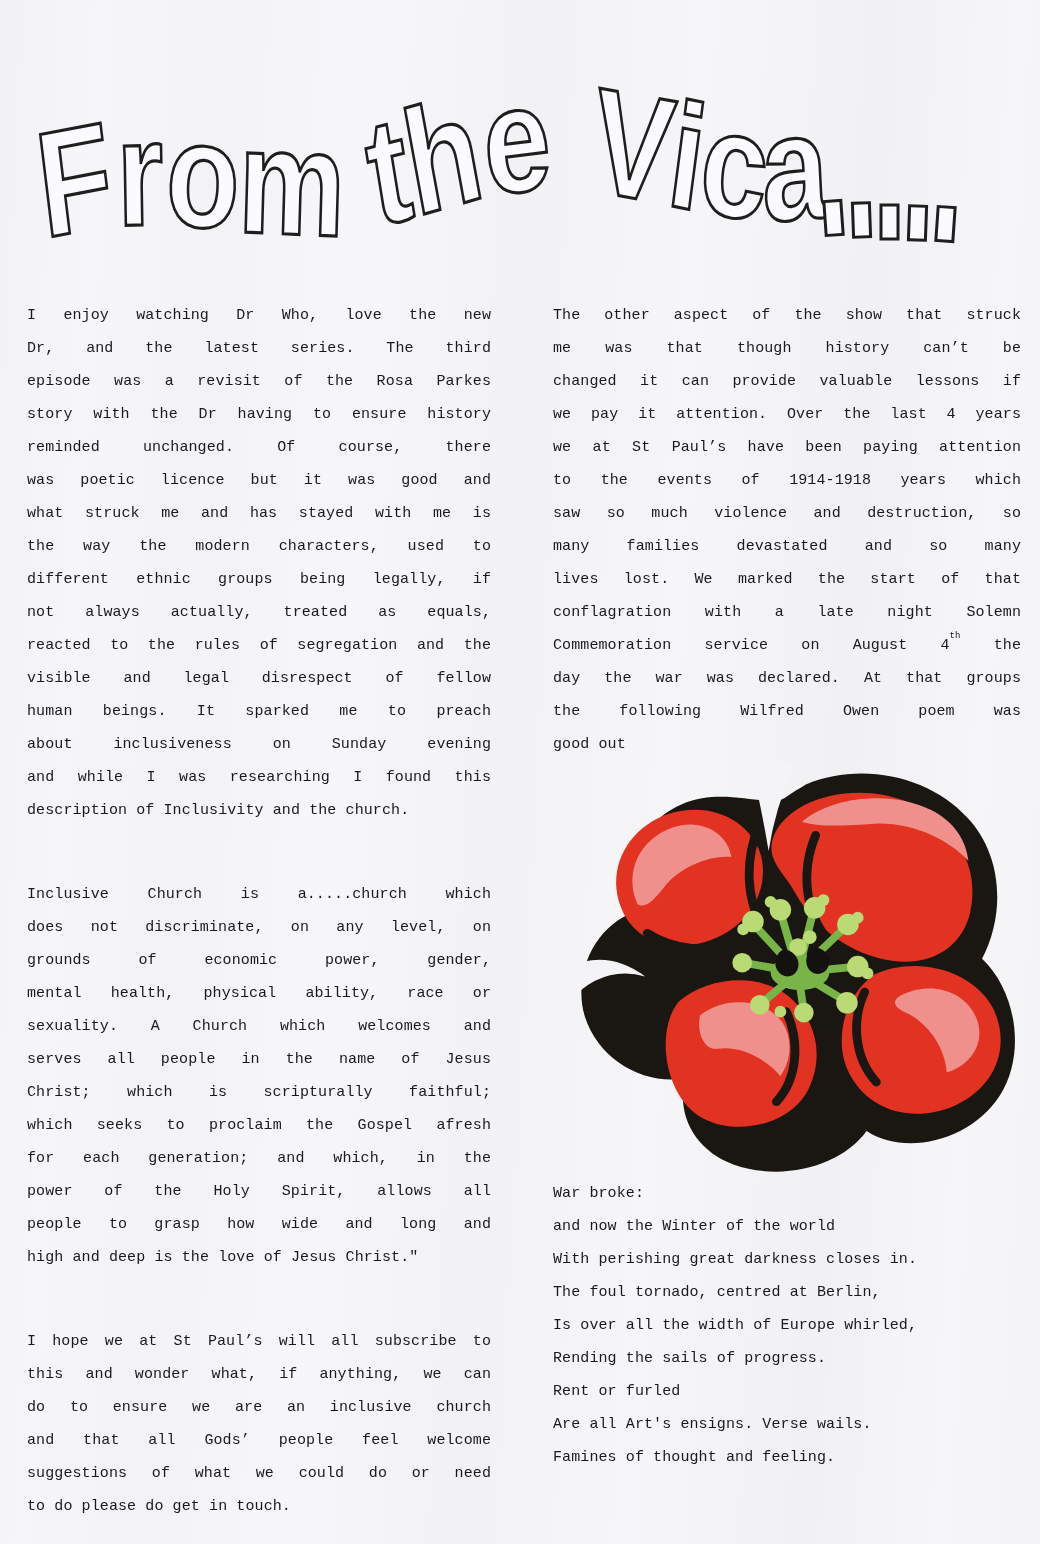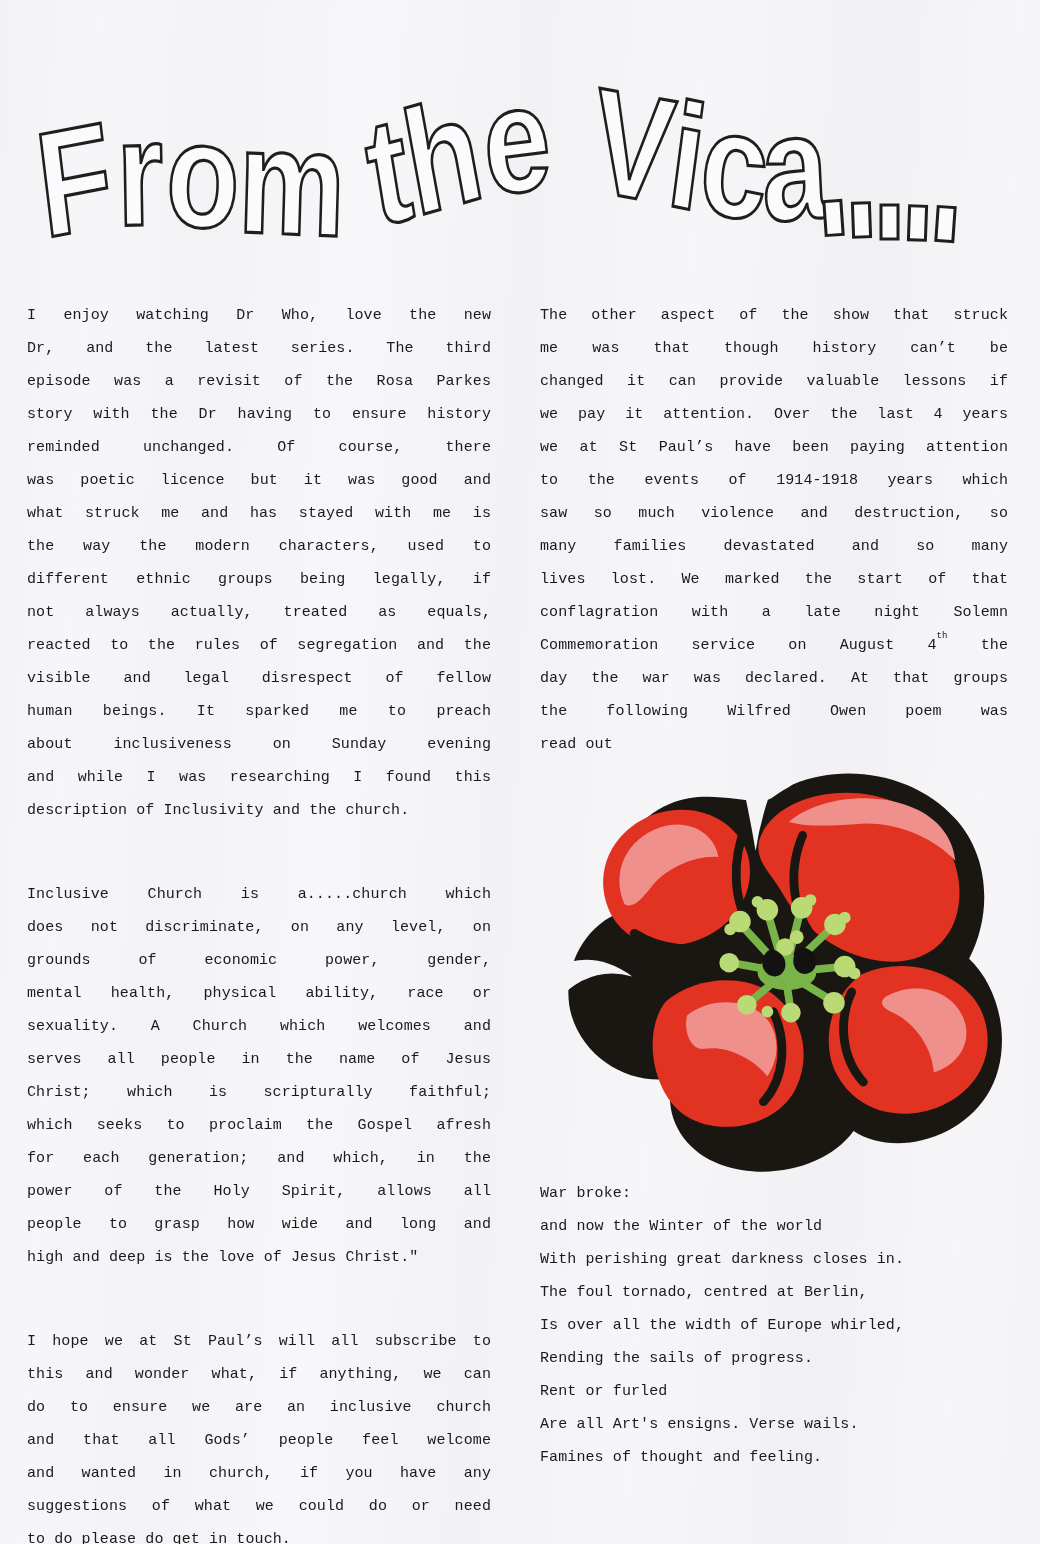--- a/index.html
+++ b/index.html
@@ -5,21 +5,21 @@
   html,body{margin:0;padding:0;background:#d8d8da;}
   .page{
     position:relative;width:1040px;height:1544px;overflow:hidden;
     background:linear-gradient(93deg,#f2f1f3 0%,#f6f5f7 9%,#f3f2f4 20%,#f7f6f8 33%,#f2f1f4 48%,#f6f6f8 63%,#f1f0f3 79%,#f6f5f7 91%,#f3f2f5 100%);
     color:#1b191c;
     font-family:"Liberation Serif","DejaVu Serif",serif;
   }
   .wordart{position:absolute;left:25px;top:55px;width:960px;height:210px;}
   .col{position:absolute;top:299px;}
   .col-left{left:27px;width:464px;}
-  .col-right{left:540px;width:468px;}
+  .col-right{left:553px;width:468px;}
   .line,.pline{
     font-size:15px;line-height:33px;letter-spacing:.1px;
     font-family:Liberation Mono, monospace;
   }
   .line{text-align:justify;text-align-last:justify;}
   .line.last{text-align-last:left;}
   .pline{text-align:left;}
   .para + .para{margin-top:51px;}
   sup{font-size:.6em;line-height:0;position:relative;top:-.55em;}
   figure.poppy{margin:3px 0 0 10px;padding:0;width:470px;height:413px;}
@@ -80,21 +80,20 @@
         <div class="line">for each generation; and which, in the</div>
         <div class="line">power of the Holy Spirit, allows all</div>
         <div class="line">people to grasp how wide and long and</div>
         <div class="line last">high and deep is the love of Jesus Christ."</div>
       </div>
       <div class="para">
         <div class="line">I hope we at St Paul’s will all subscribe to</div>
         <div class="line">this and wonder what, if anything, we can</div>
         <div class="line">do to ensure we are an inclusive church</div>
         <div class="line">and that all Gods’ people feel welcome</div>
-        <div class="line">and wanted in church, if you have any</div>
         <div class="line">suggestions of what we could do or need</div>
         <div class="line last">to do please do get in touch.</div>
       </div>
     </div>
 
   <div class="col col-right">
     <div>
         <div class="para">
           <div class="line">The other aspect of the show that struck</div>
           <div class="line">me was that though history can’t be</div>
@@ -102,21 +101,21 @@
           <div class="line">we pay it attention.  Over the last 4 years</div>
           <div class="line">we at St Paul’s have been paying attention</div>
           <div class="line">to the events of 1914-1918 years which</div>
           <div class="line">saw so much violence and destruction, so</div>
           <div class="line">many families devastated and so many</div>
           <div class="line">lives lost.  We marked the start of that</div>
           <div class="line">conflagration with a late night Solemn</div>
           <div class="line">Commemoration service on August 4<sup>th</sup> the</div>
           <div class="line">day the war was declared.  At that groups</div>
           <div class="line">the following Wilfred Owen poem was</div>
-          <div class="line last">read out</div>
+          <div class="line last">good out</div>
         </div>
       </div>
 
     <figure class="poppy">
       <svg viewBox="0 0 480 420" width="470" height="413">
 
         <path fill="#1a1713" d="M248,20 C305,-4 375,12 413,54 C449,92 452,152 428,198 C462,230 474,294 446,338 C416,384 350,400 310,374 C284,410 224,426 174,408 C134,394 114,354 126,320 C84,328 36,302 22,256 C10,214 32,164 74,150 C58,110 78,58 122,40 C164,22 208,44 226,34 C234,28 242,24 248,20 Z"></path>
 
         <path fill="#f4f3f5" d="M6,242 Q40,204 84,216 Q46,188 6,206 Z"></path>
         <path fill="#f4f3f5" d="M192,0 L236,0 Q216,46 210,88 Q202,40 192,0 Z"></path>

